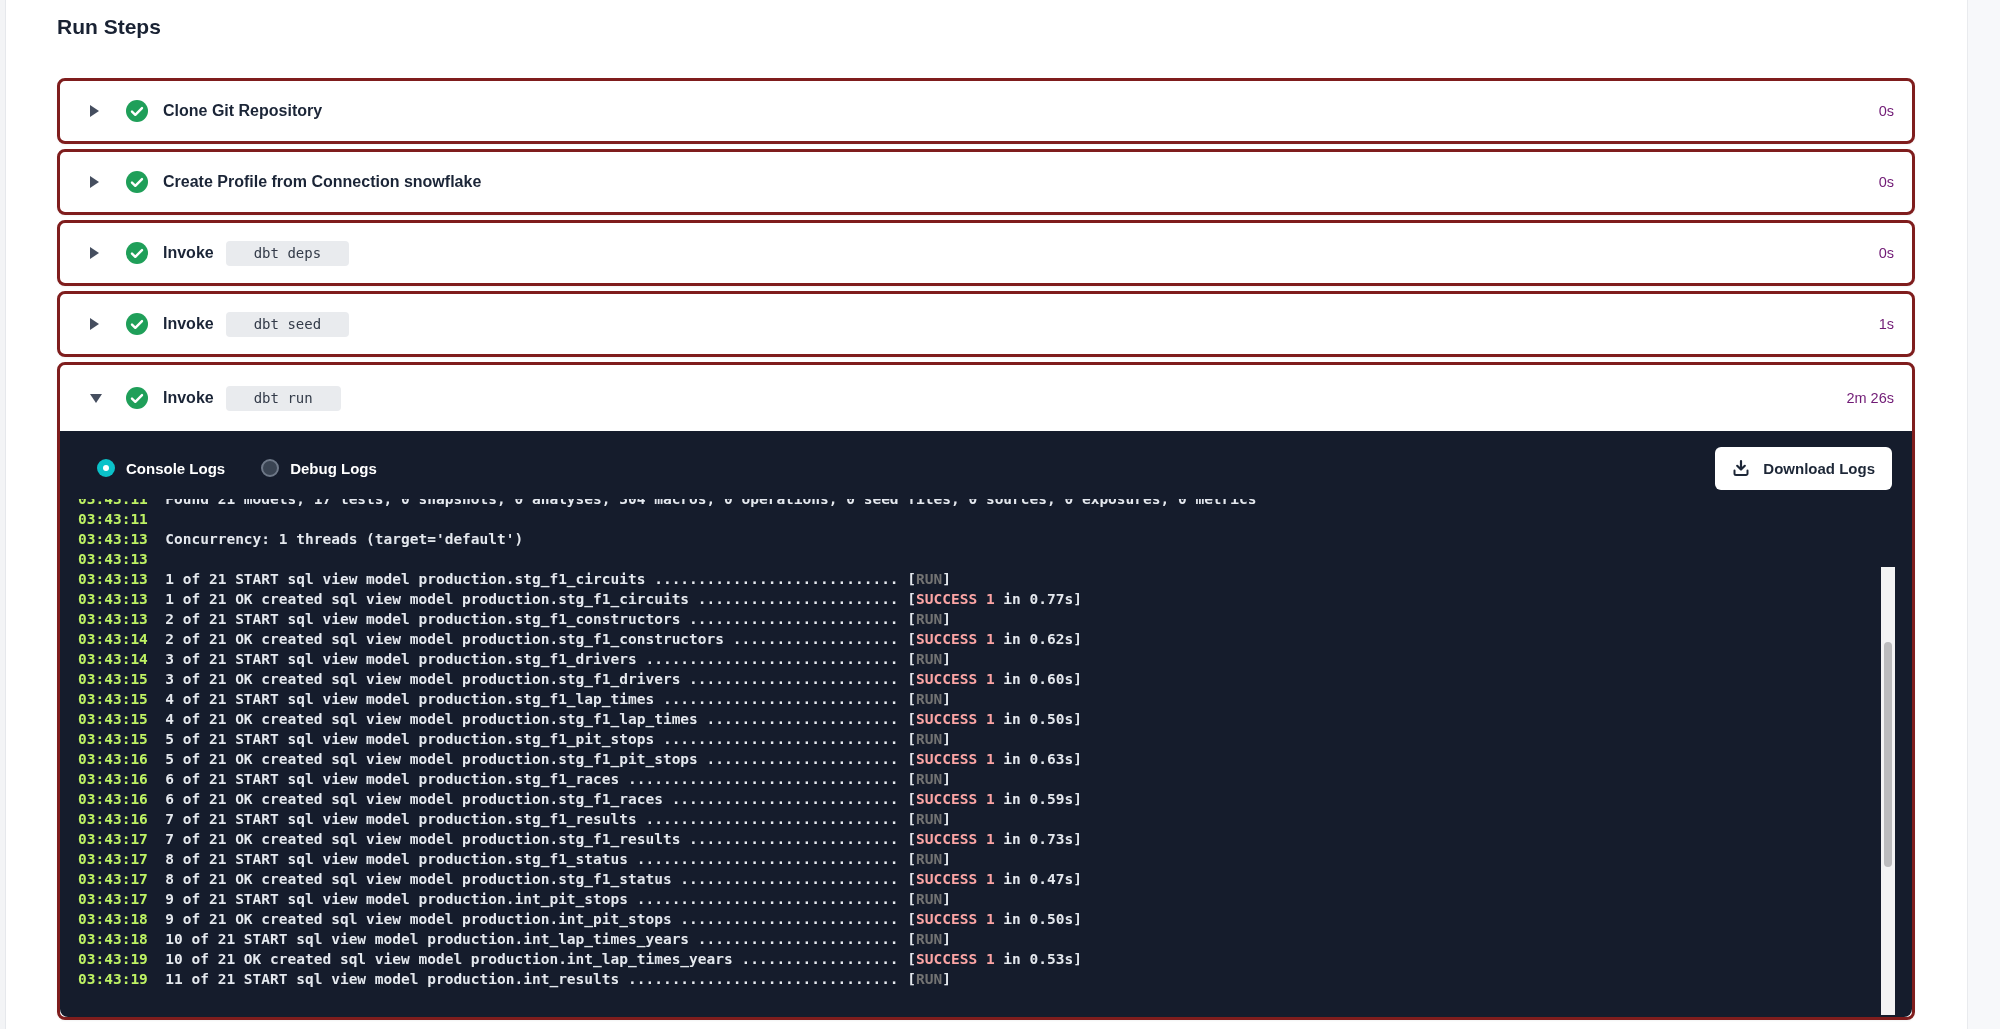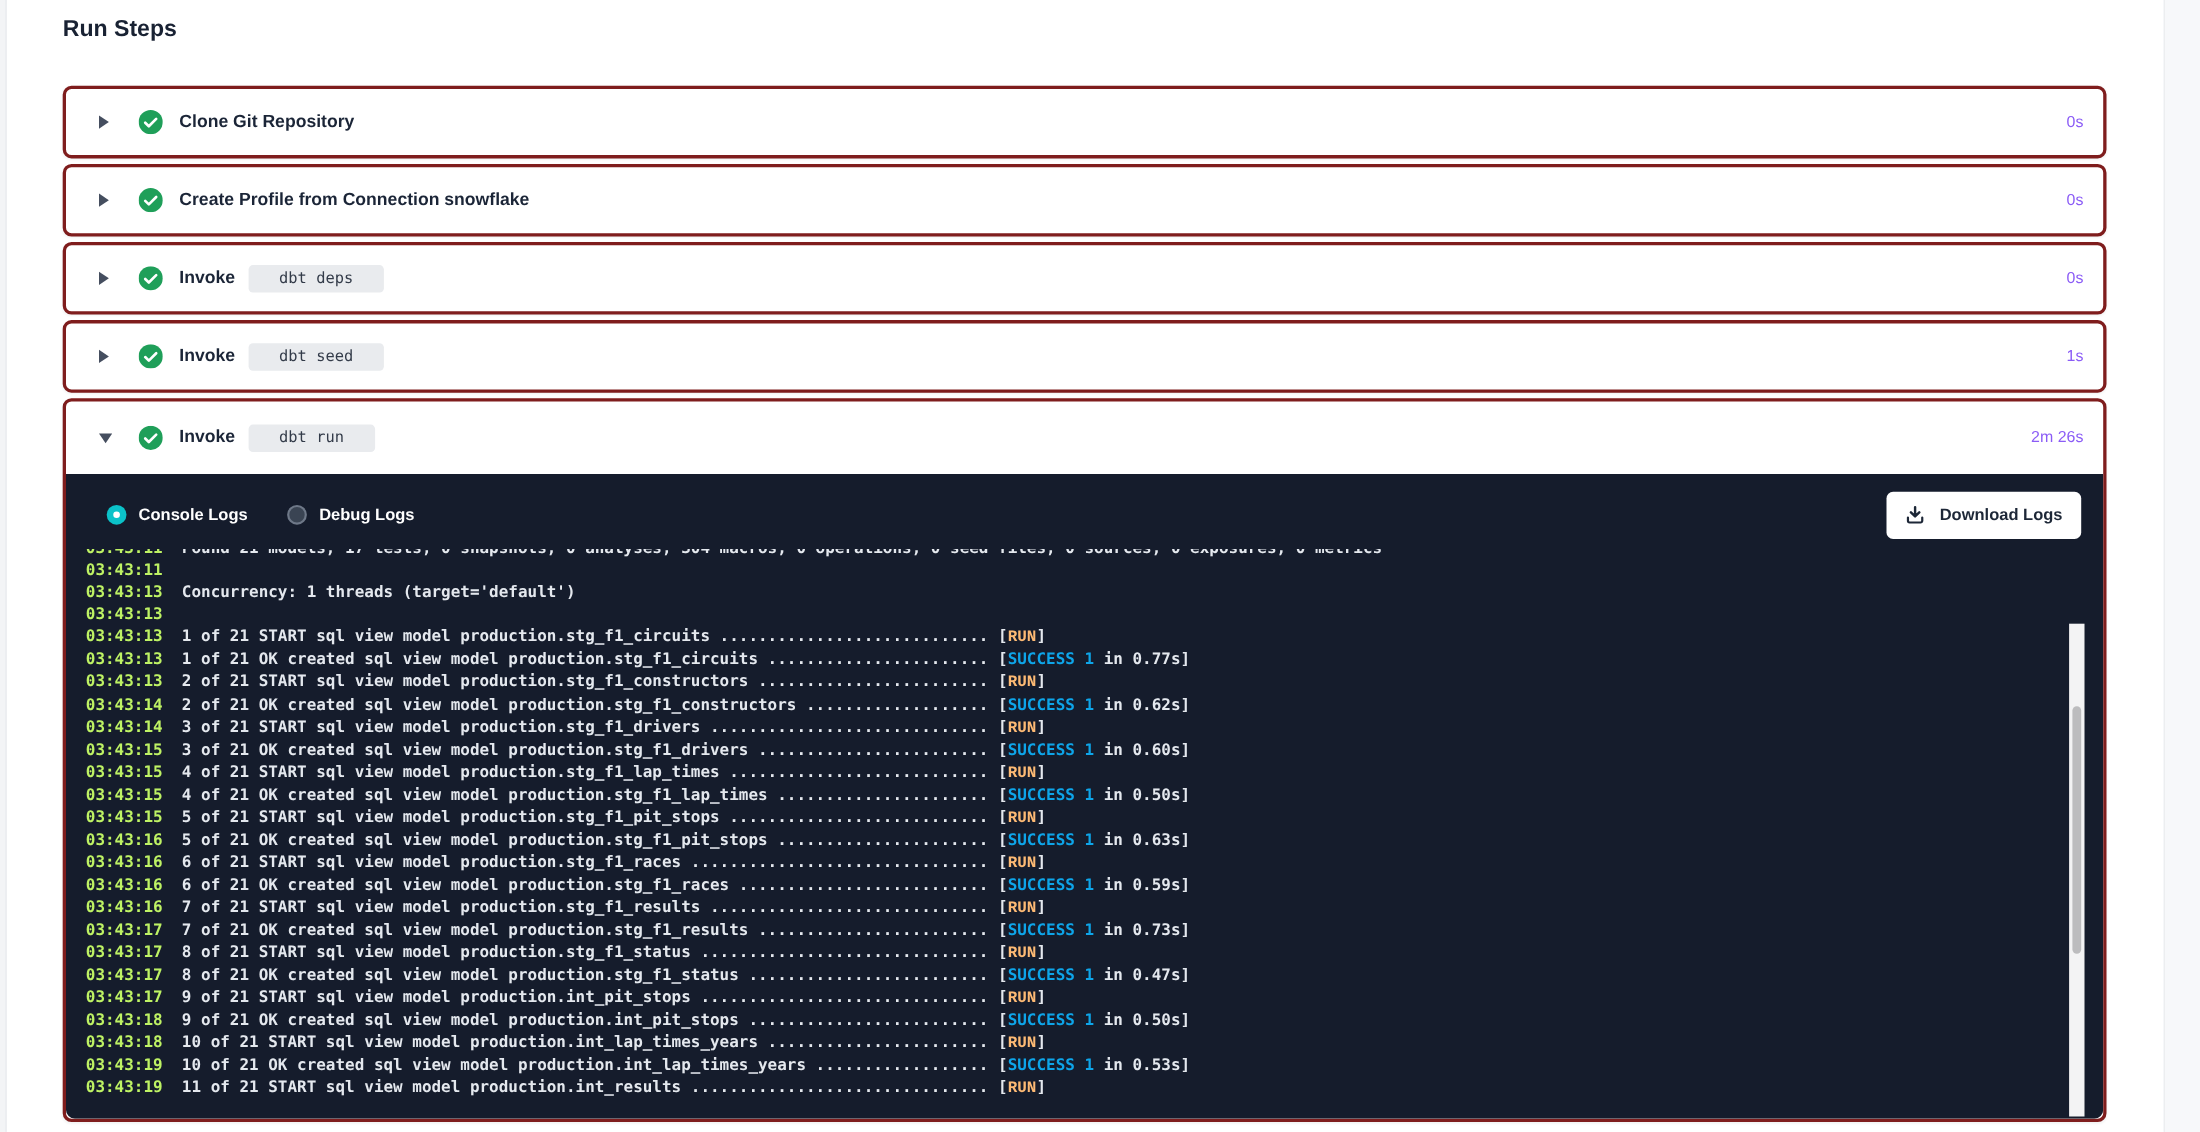--- a/index.html
+++ b/index.html
@@ -25,21 +25,21 @@
 
   .chev { width:0; height:0; flex:0 0 auto; }
   .chev.right { border-left:9px solid #454e5f; border-top:6px solid transparent; border-bottom:6px solid transparent; margin-right:27px; }
   .chev.down  { border-top:9px solid #454e5f; border-left:6px solid transparent; border-right:6px solid transparent; margin-right:24px; }
 
   .check { width:22px; height:22px; flex:0 0 auto; margin-right:15px; display:inline-flex; }
 
   .step-label { font-size:16px; font-weight:700; color:#1b2537; }
   .step-badge { margin-left:12px; font-family:"DejaVu Sans Mono", monospace; font-size:14px;
                 color:#333b49; background:#e9ebee; border-radius:4px; padding:4px 28px 5px; }
-  .step-duration { margin-left:auto; font-size:14.5px; color:#8b5cf6; }
+  .step-duration { margin-left:auto; font-size:14.5px; color:#701a75; }
 
   
   .console { background:#151c2c; border-radius:0 0 8px 8px; }
   .console-header { height:68px; display:flex; align-items:center; padding:6px 20px 0 37px; }
   .radio-item { display:flex; align-items:center; margin-right:36px; cursor:pointer; }
   .radio { width:18px; height:18px; border-radius:50%; flex:0 0 auto; position:relative; }
   .radio.on  { background:#0bc2c9; }
   .radio.on::after { content:""; position:absolute; left:6px; top:6px; width:6px; height:6px;
                      border-radius:50%; background:#ffffff; }
   .radio.off { background:#3a4453; border:2px solid #6e7888; }
@@ -49,22 +49,22 @@
                   background:#ffffff; color:#1d2737; border:none; border-radius:6px;
                   height:43px; padding:0 17px; font-family:"Liberation Sans", sans-serif;
                   font-size:15px; font-weight:700; cursor:pointer; }
 
   .console-body { position:relative; height:518px; overflow:hidden; }
   .log-lines { margin-top:-10px; padding-left:18px;
                font-family:"DejaVu Sans Mono", monospace; font-size:14.5px; font-weight:700;
                line-height:20px; color:#e4e8ee; white-space:pre; }
   .log-line { white-space:pre; }
   .log-time { color:#bef264; }
-  .log-success { color:#0ea5e9; }
-  .log-status { color:#fdba74;font-family:Liberation Mono, monospace; }
+  .log-success { color:#fca5a5; }
+  .log-status { color:#737373; }
 
   .log-scrollbar-track { position:absolute; right:17px; top:68px; height:448px; width:14px;
                          background:#f3f3f4; }
   .log-scrollbar-thumb { position:absolute; left:3px; top:75px; width:8px; height:225px;
                          border-radius:5px; background:#bcbcbe; }
 </style>
 </head>
 <body>
 
 <div class="page">

